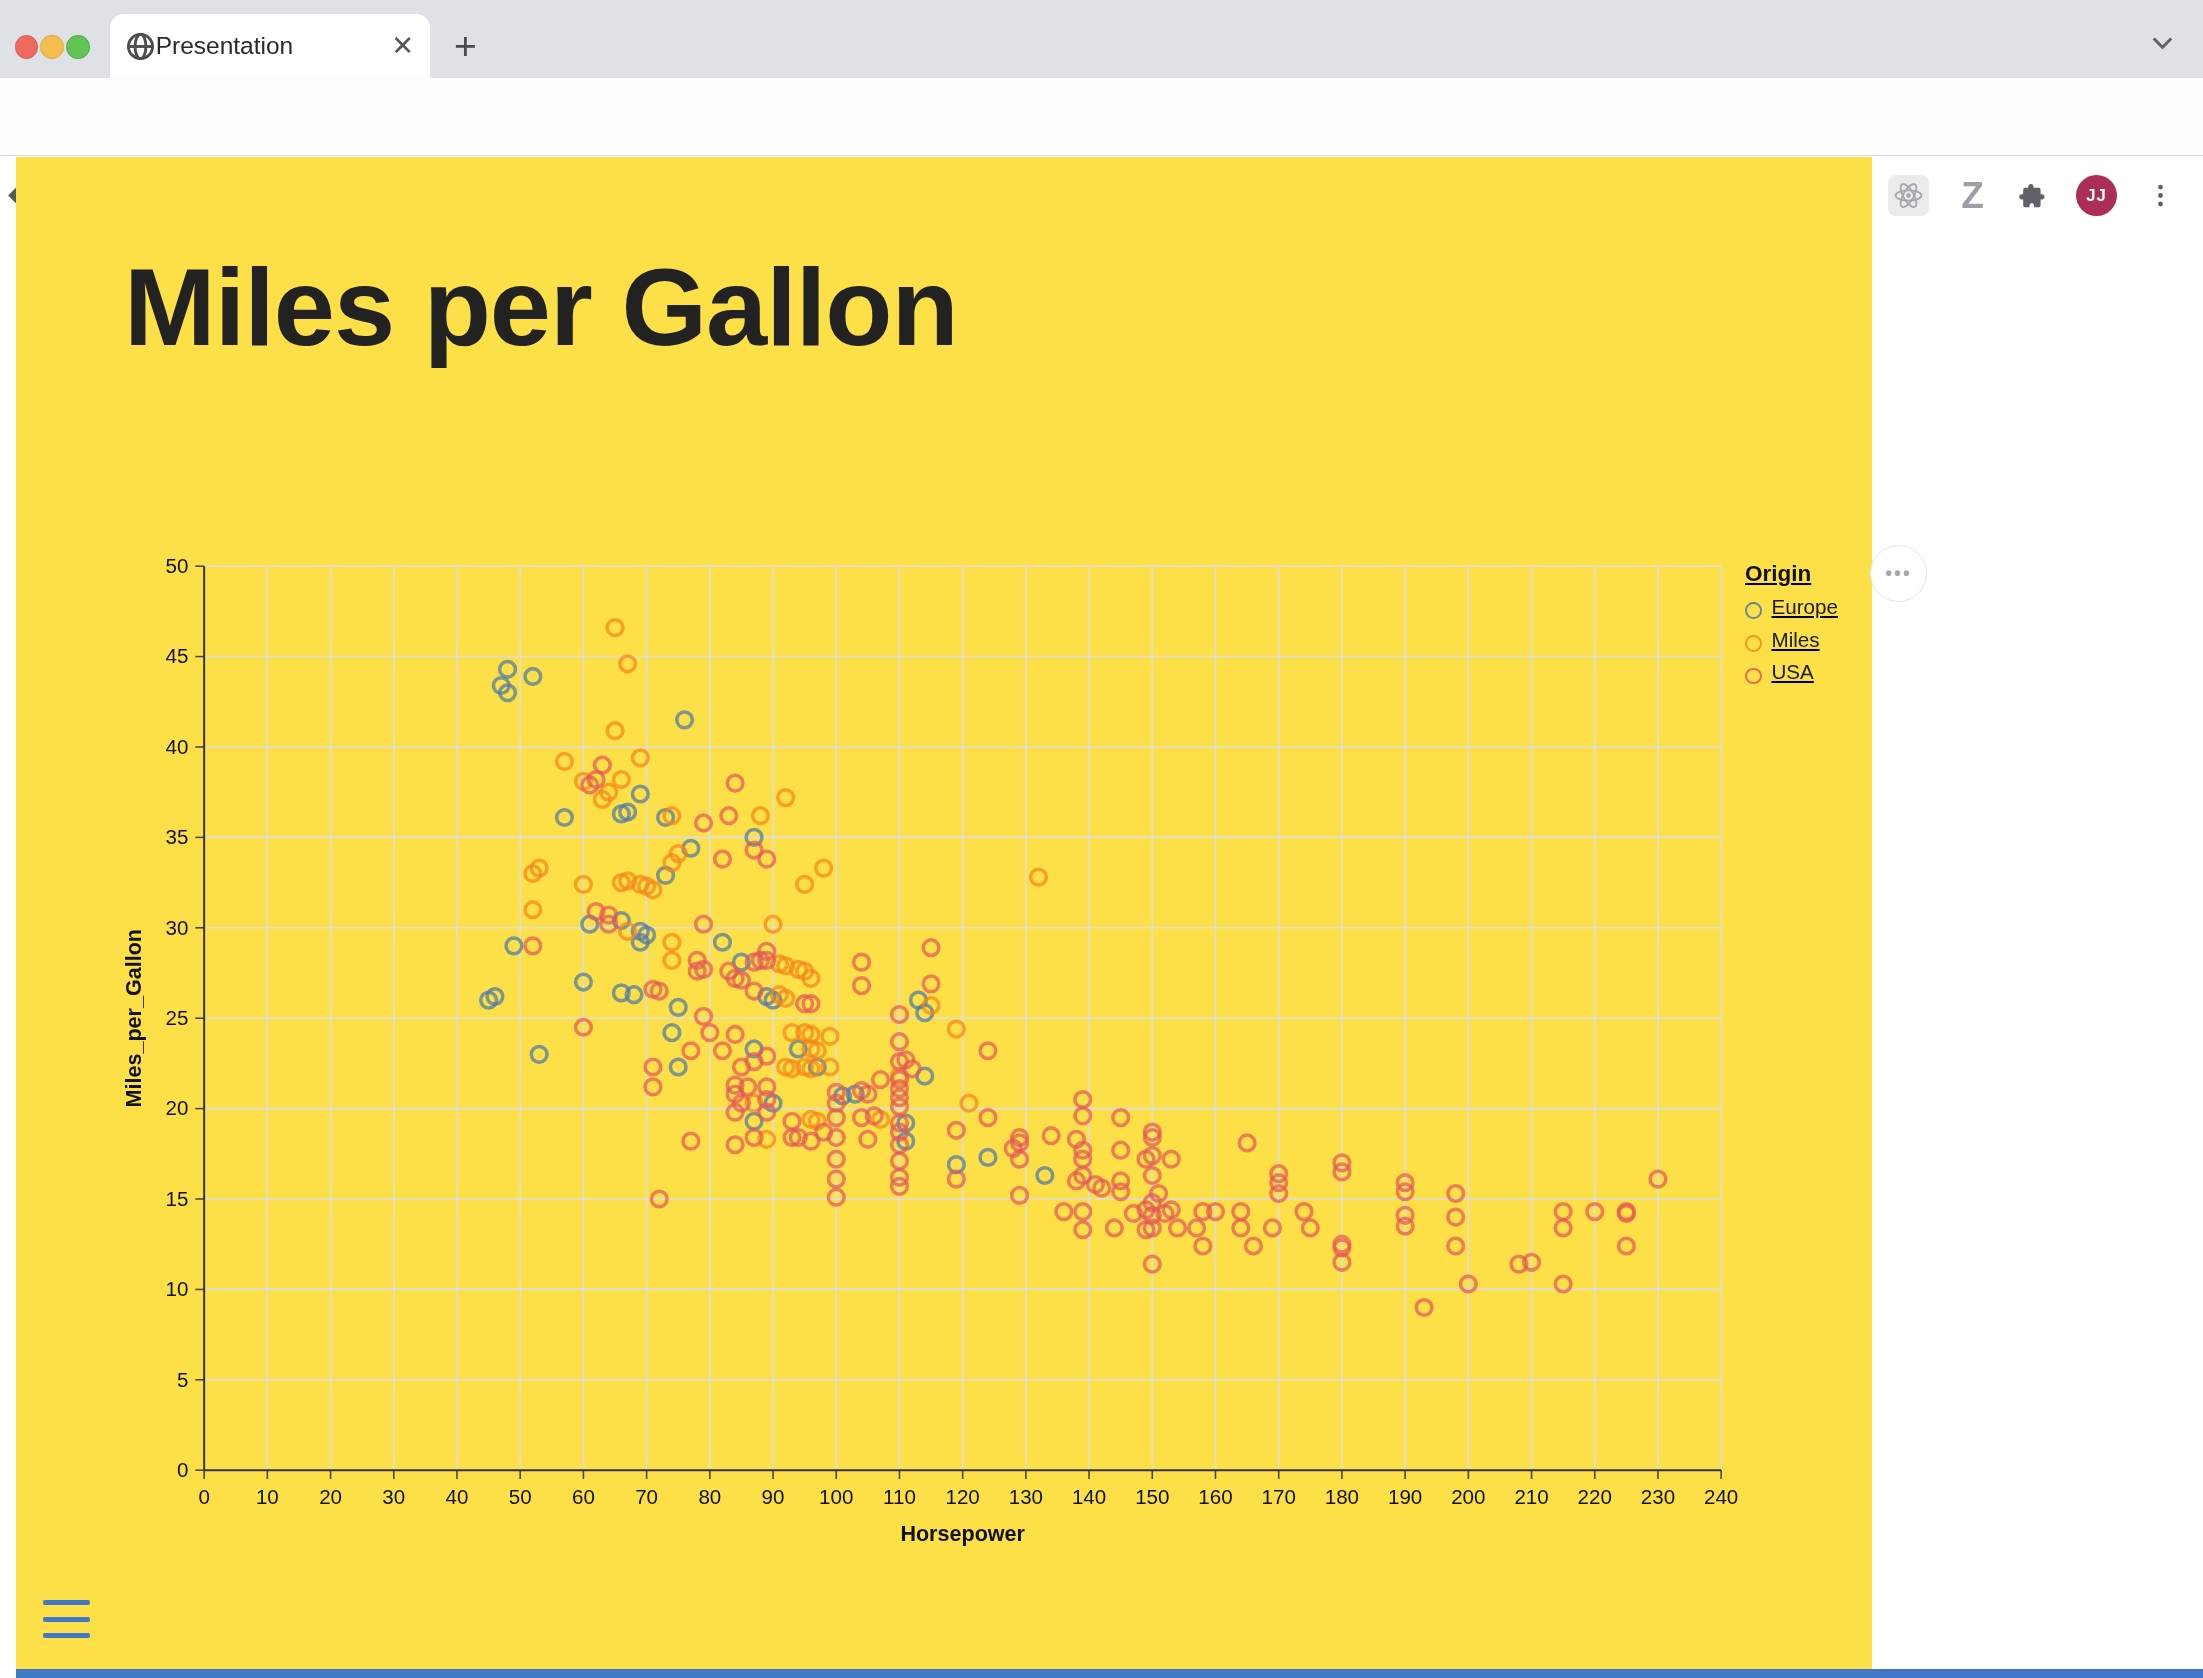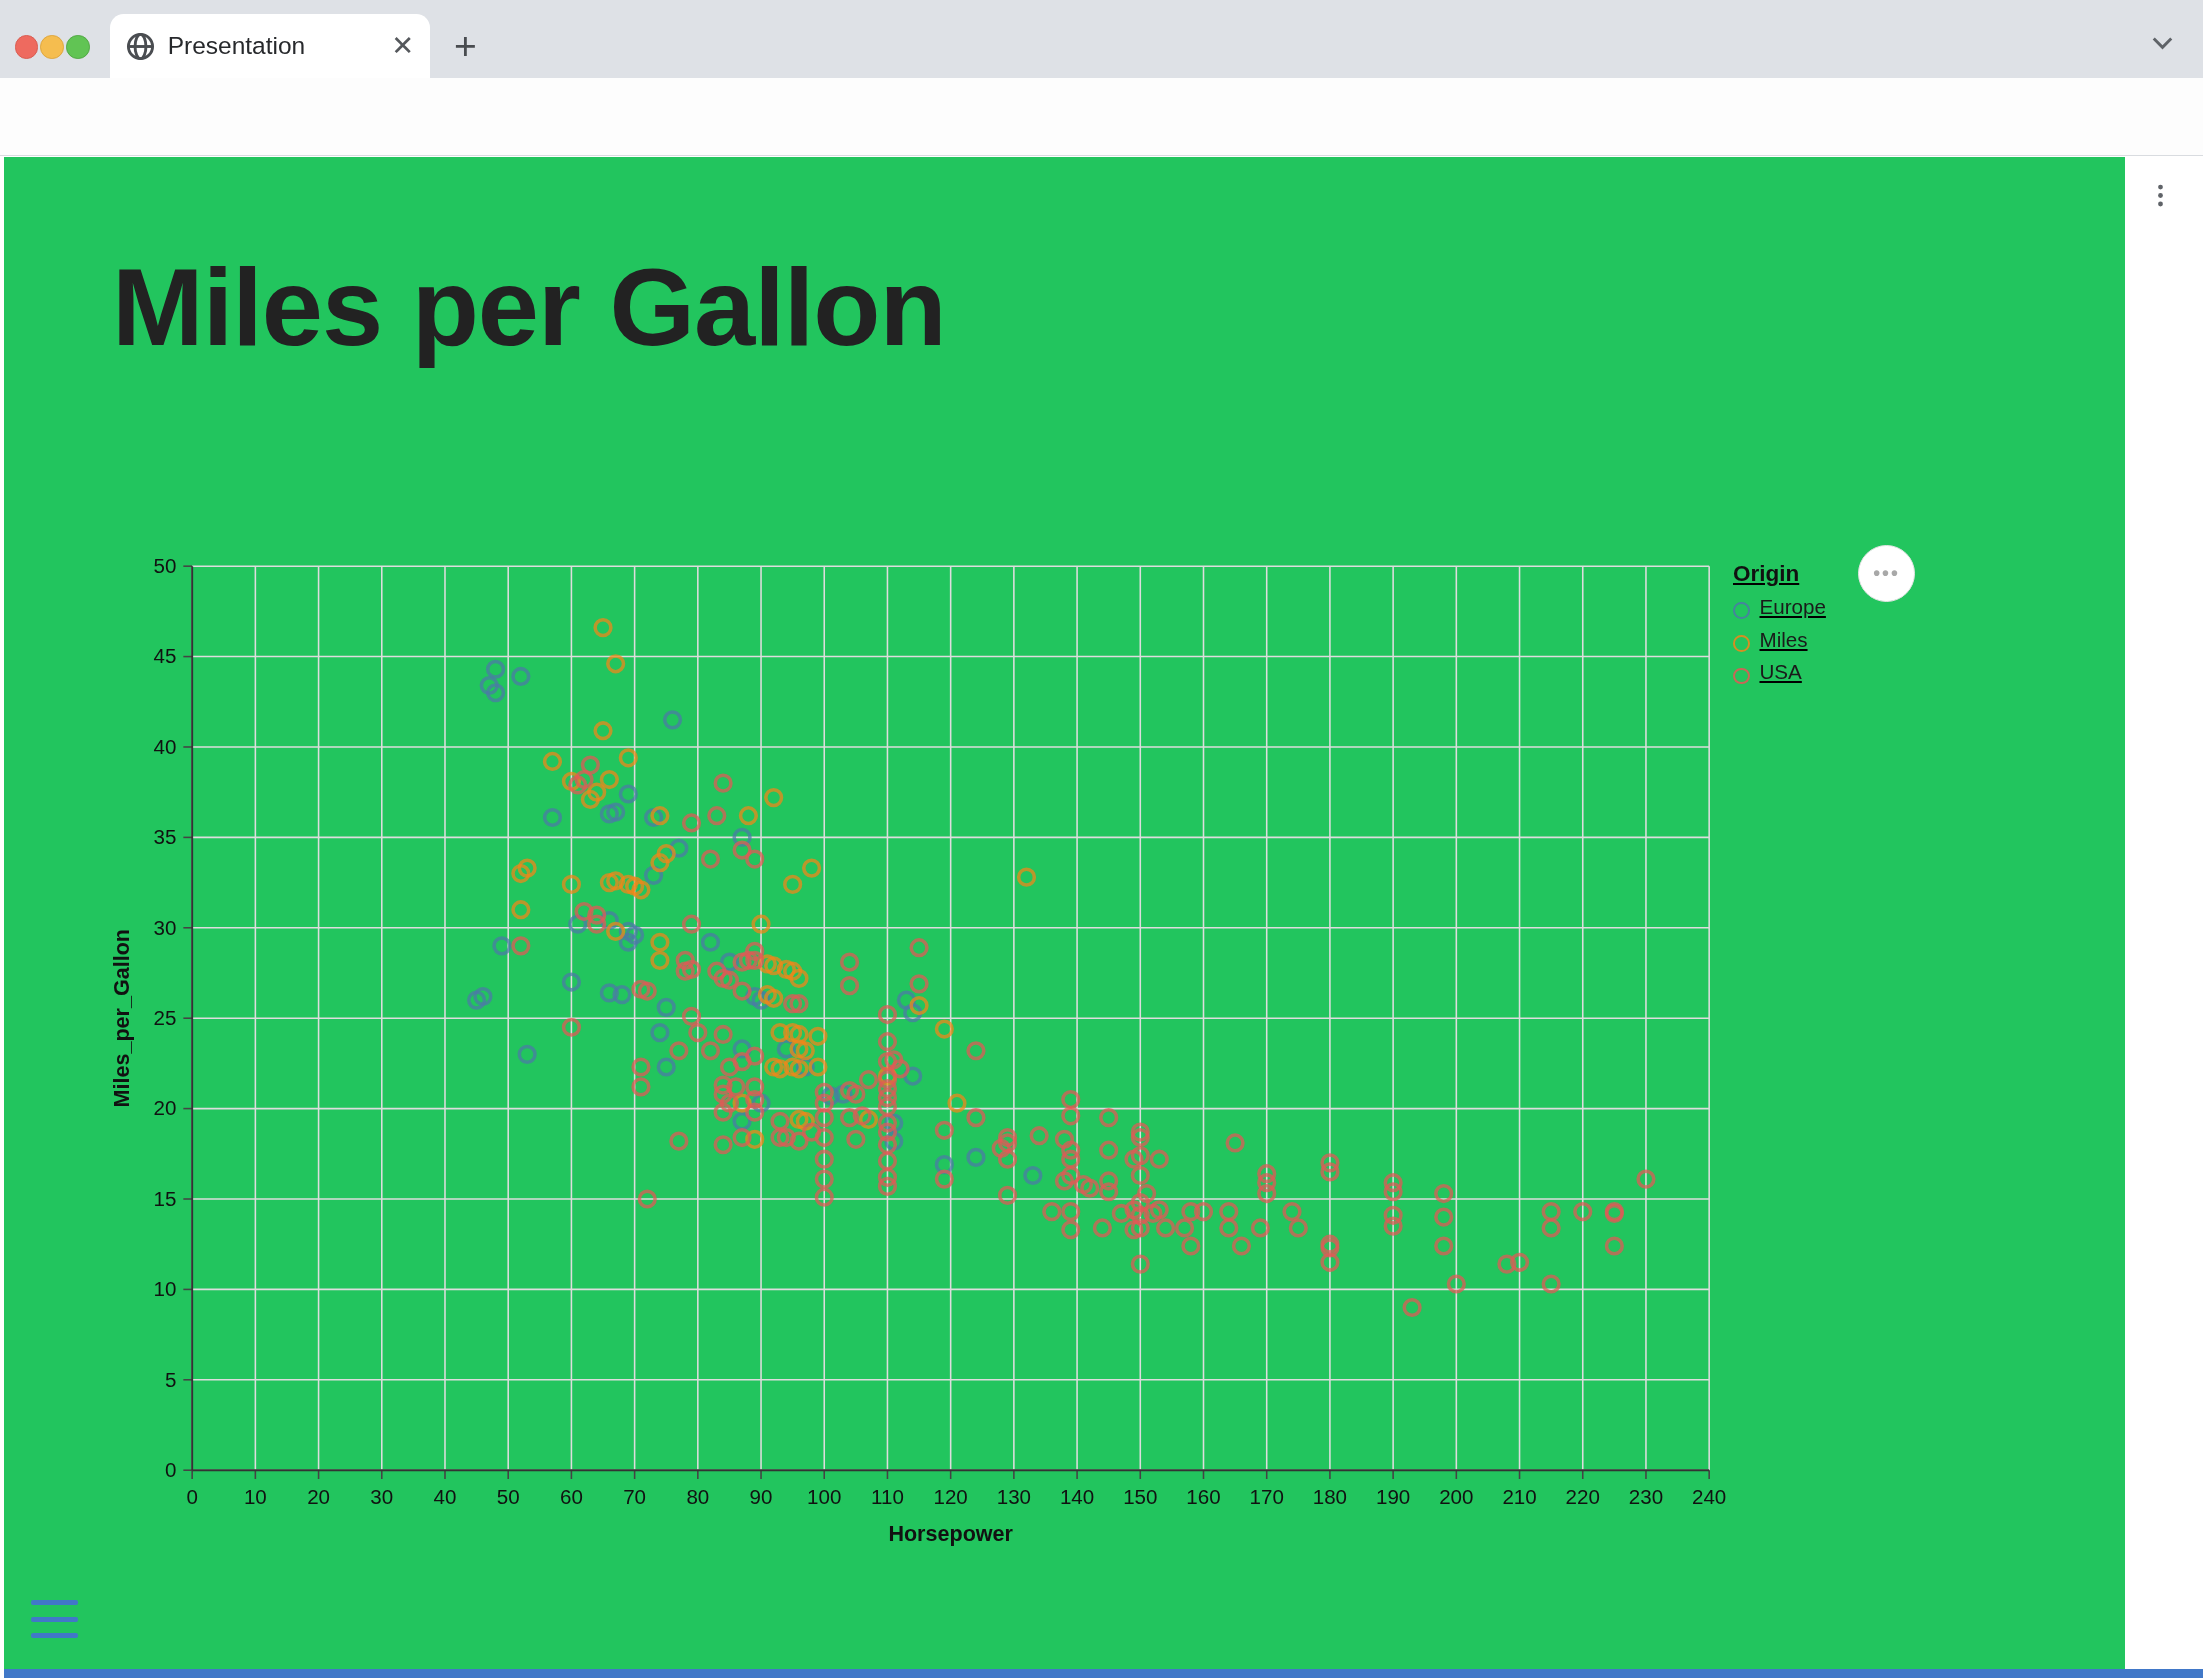--- a/index.html
+++ b/index.html
@@ -8,21 +8,21 @@
        -webkit-font-smoothing:antialiased;}
   
   .tabstrip{position:absolute;left:0;top:0;width:2203px;height:78px;background:#dee1e6;}
   .traffic{position:absolute;top:35px;width:21.6px;height:21.6px;border-radius:50%;}
   .t-red{left:14.7px;background:#ee6a5f;border:1px solid #d95d52;}
   .t-yellow{left:40px;background:#f5bd4f;border:1px solid #dfa73e;}
   .t-green{left:66px;background:#61c454;border:1px solid #52a844;}
   .tab{position:absolute;left:110px;top:13.7px;width:320px;height:65px;background:#fff;
        border-radius:13.7px 13.7px 0 0;display:flex;align-items:center;padding:0 15.7px;box-sizing:border-box;}
   .tab-favicon{width:29px;height:29px;flex:0 0 auto;color:#4a4d51;}
-  .tab-title{flex:1;margin-left:13px;font-size:24.5px;color:#27292c;white-space:nowrap;overflow:hidden;}
+  .tab-title{flex:1;margin-left:1px;font-size:24.5px;color:#27292c;white-space:nowrap;overflow:hidden;}
   .tab-close{flex:0 0 auto;font-size:27.4px;color:#55585c;line-height:1;cursor:pointer;}
   .newtab-btn{position:absolute;left:443px;top:23.5px;width:45px;height:45px;border-radius:7.8px;
        display:flex;align-items:center;justify-content:center;font-size:39px;color:#494c50;}
   .strip-chevron{position:absolute;left:2145px;top:23.5px;width:35px;height:35px;color:#5f6368;}
   .toolbar{position:absolute;left:0;top:78px;width:2203px;height:77px;background:#fdfdfd;
        border-bottom:1px solid #d9dce0;}
   .navbtn{position:absolute;top:96px;width:43px;height:43px;color:#55585c;}
   .urlpill{position:absolute;left:113px;top:87px;width:1693px;height:59px;border-radius:29px;
        border:2.9px solid #4c8df6;background:#fff;box-sizing:border-box;display:flex;align-items:center;}
   .info-icon{margin-left:13.7px;width:29px;height:29px;color:#5f6368;flex:0 0 auto;}
@@ -33,21 +33,21 @@
        display:flex;align-items:center;justify-content:center;color:#fff;}
   .ext-react{left:1888px;width:41px;height:41px;border-radius:7.8px;background:#e9ebed;
        display:flex;align-items:center;justify-content:center;color:#a2a7ac;}
   .ext-z{left:1954px;width:37px;height:41px;font-size:37px;font-weight:700;color:#9aa0a6;
        display:flex;align-items:center;justify-content:center;}
   .ext-puzzle{left:2015px;width:37px;height:41px;color:#5f6368;display:flex;align-items:center;justify-content:center;}
   .avatar{left:2076px;width:41px;height:41px;border-radius:50%;background:#ac2d55;color:#fff;
        font-size:16.7px;font-weight:700;display:flex;align-items:center;justify-content:center;letter-spacing:1px;}
   .kebab{left:2143px;width:35px;height:41px;color:#5f6368;display:flex;align-items:center;justify-content:center;}
   
-  .content{position:absolute;left:4px;top:157px;width:2121px;height:1521px;background:#22c55e;}
+  .content{position:absolute;left:16px;top:157px;width:1856px;height:1521px;background:#fde047;}
   .page-title{position:absolute;left:108px;top:86px;font-size:110px;font-weight:700;color:#222;
        letter-spacing:-1px;}
   .page-subtitle{position:absolute;left:110px;top:267px;font-size:69px;font-weight:400;color:#252525;}
   #chart-root{position:absolute;left:0;top:0;width:2203px;height:1521px;}
   .legend{position:absolute;left:1729px;top:404px;text-decoration:underline;}
   .legend-title{font-size:22.5px;font-weight:700;color:#111;margin-bottom:7.8px;}
   .legend-row{display:flex;align-items:flex-end;margin-bottom:8.8px;}
   .legend-ring{width:12.7px;height:12.7px;border-radius:50%;border:2.9px solid #000;margin-right:9.8px;
        box-sizing:content-box;opacity:.85;}
   .legend-label{font-size:20.6px;color:#1a1a1a;}

